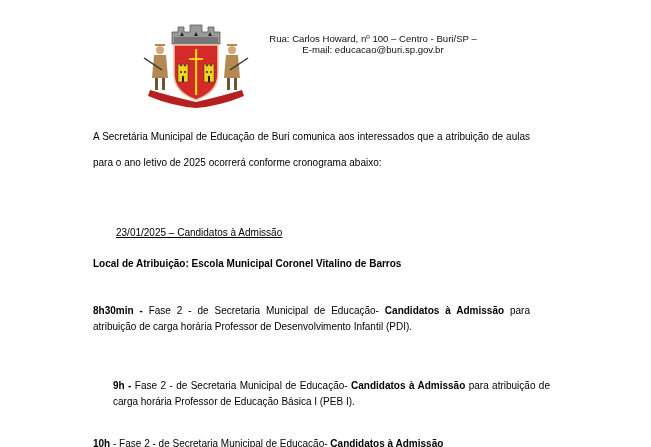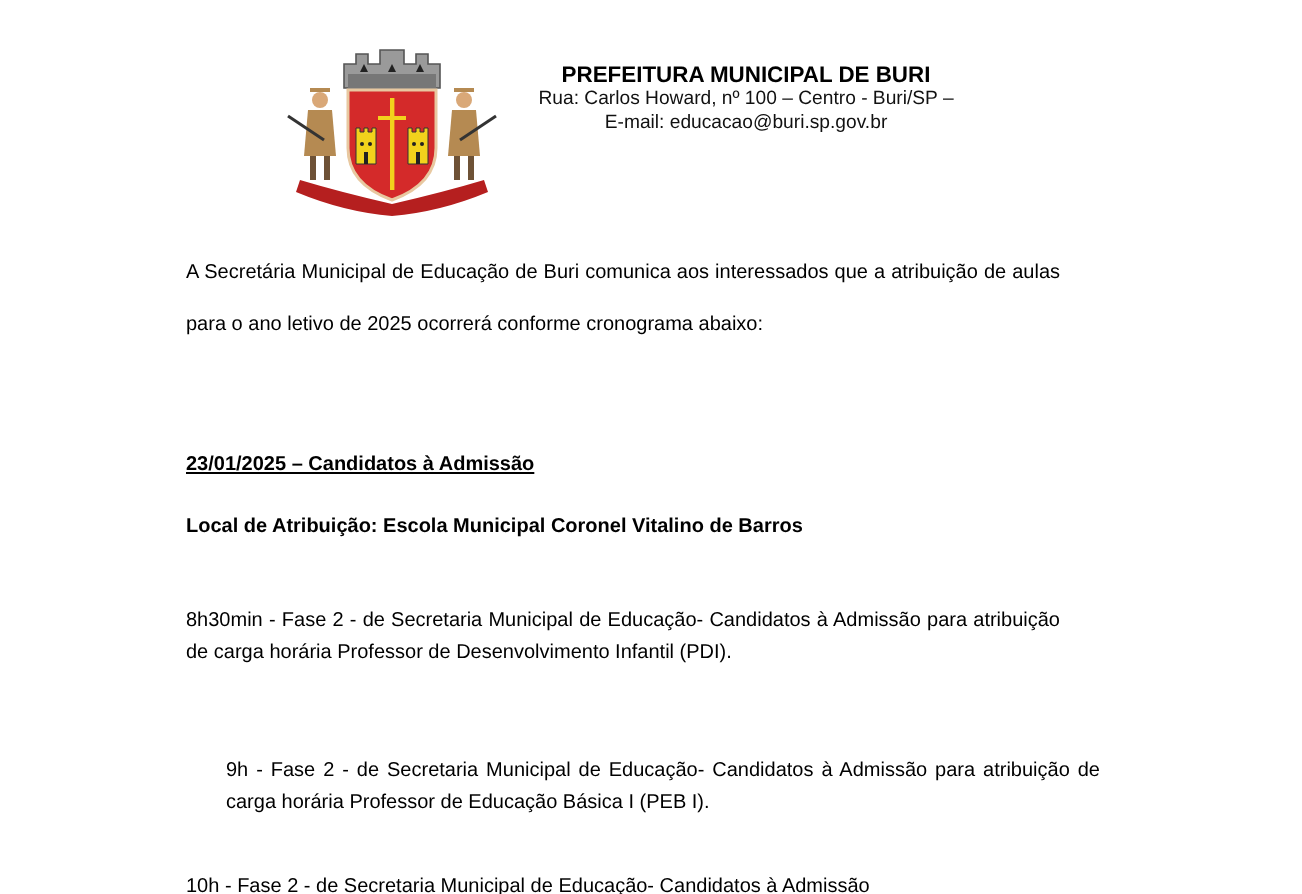--- a/index.html
+++ b/index.html
@@ -12,27 +12,27 @@
     .header-text {
       position: absolute; left: 250px; top: 33px; width: 246px;
       text-align: center; line-height: 11.4px;
     }
     .h-title { font-weight: bold; font-size: 11.2px; }
     .h-line { font-size: 9.6px; color: #111; }
     .body-text {
       position: absolute; left: 93px; width: 437px; font-size: 10px;
     }
     .intro { top: 124px; line-height: 26px; text-align: justify; text-align-last: left; }
-    .date-heading { top: 227px; font-weight: bold; text-decoration: underline; }
+    .date-heading { top: 227px; font-weight: normal; text-decoration: underline; margin-left: 23px; }
     .local { top: 258px; font-weight: bold; }
     .item { line-height: 15.6px; text-align: justify; }
     .item1 { top: 303px; }
     .item2 { top: 378px; margin-left: 20px; }
     .item3 { top: 436px; }
-    b { font-weight: normal; }
+    b { font-weight: bold; }
   </style>
 </head>
 <body>
 
 <div class="header">
   <div class="crest">
     <svg width="112" height="86" viewBox="0 0 112 86">
 
       <path d="M32 22 L32 10 L38 10 L38 5 L44 5 L44 10 L50 10 L50 3 L62 3 L62 10 L68 10 L68 5 L74 5 L74 10 L80 10 L80 22 Z" fill="#9a9a9a" stroke="#555" stroke-width="0.8"></path>
       <rect x="34" y="15" width="44" height="7" fill="#777"></rect>
@@ -62,21 +62,20 @@
       <path d="M87 24 h10 v-2 h-10z" fill="#b58a52"></path>
       <path d="M86 33 L98 33 L100 56 L84 56 Z" fill="#b58a52"></path>
       <rect x="87" y="56" width="3" height="12" fill="#6e5236"></rect>
       <rect x="94" y="56" width="3" height="12" fill="#6e5236"></rect>
       <line x1="108" y1="36" x2="90" y2="48" stroke="#333" stroke-width="1.5"></line>
 
       <path d="M10 68 Q30 74 56 80 Q82 74 102 68 L104 74 Q80 84 56 86 Q32 84 8 74 Z" fill="#b51f1f"></path>
     </svg>
   </div>
   <div class="header-text">
-    <div class="h-title">PREFEITURA MUNICIPAL DE BURI</div>
     <div class="h-line">Rua: Carlos Howard, nº 100 – Centro -  Buri/SP –</div>
     <div class="h-line">E-mail: educacao@buri.sp.gov.br</div>
   </div>
 </div>
 
 <div class="body-text intro">A Secretária Municipal de Educação de Buri comunica aos interessados que a atribuição de aulas para o ano letivo de 2025 ocorrerá conforme cronograma abaixo:</div>
 
 <div class="body-text date-heading">23/01/2025 – Candidatos à Admissão</div>
 
 <div class="body-text local">Local de Atribuição: Escola Municipal Coronel Vitalino de Barros</div>

